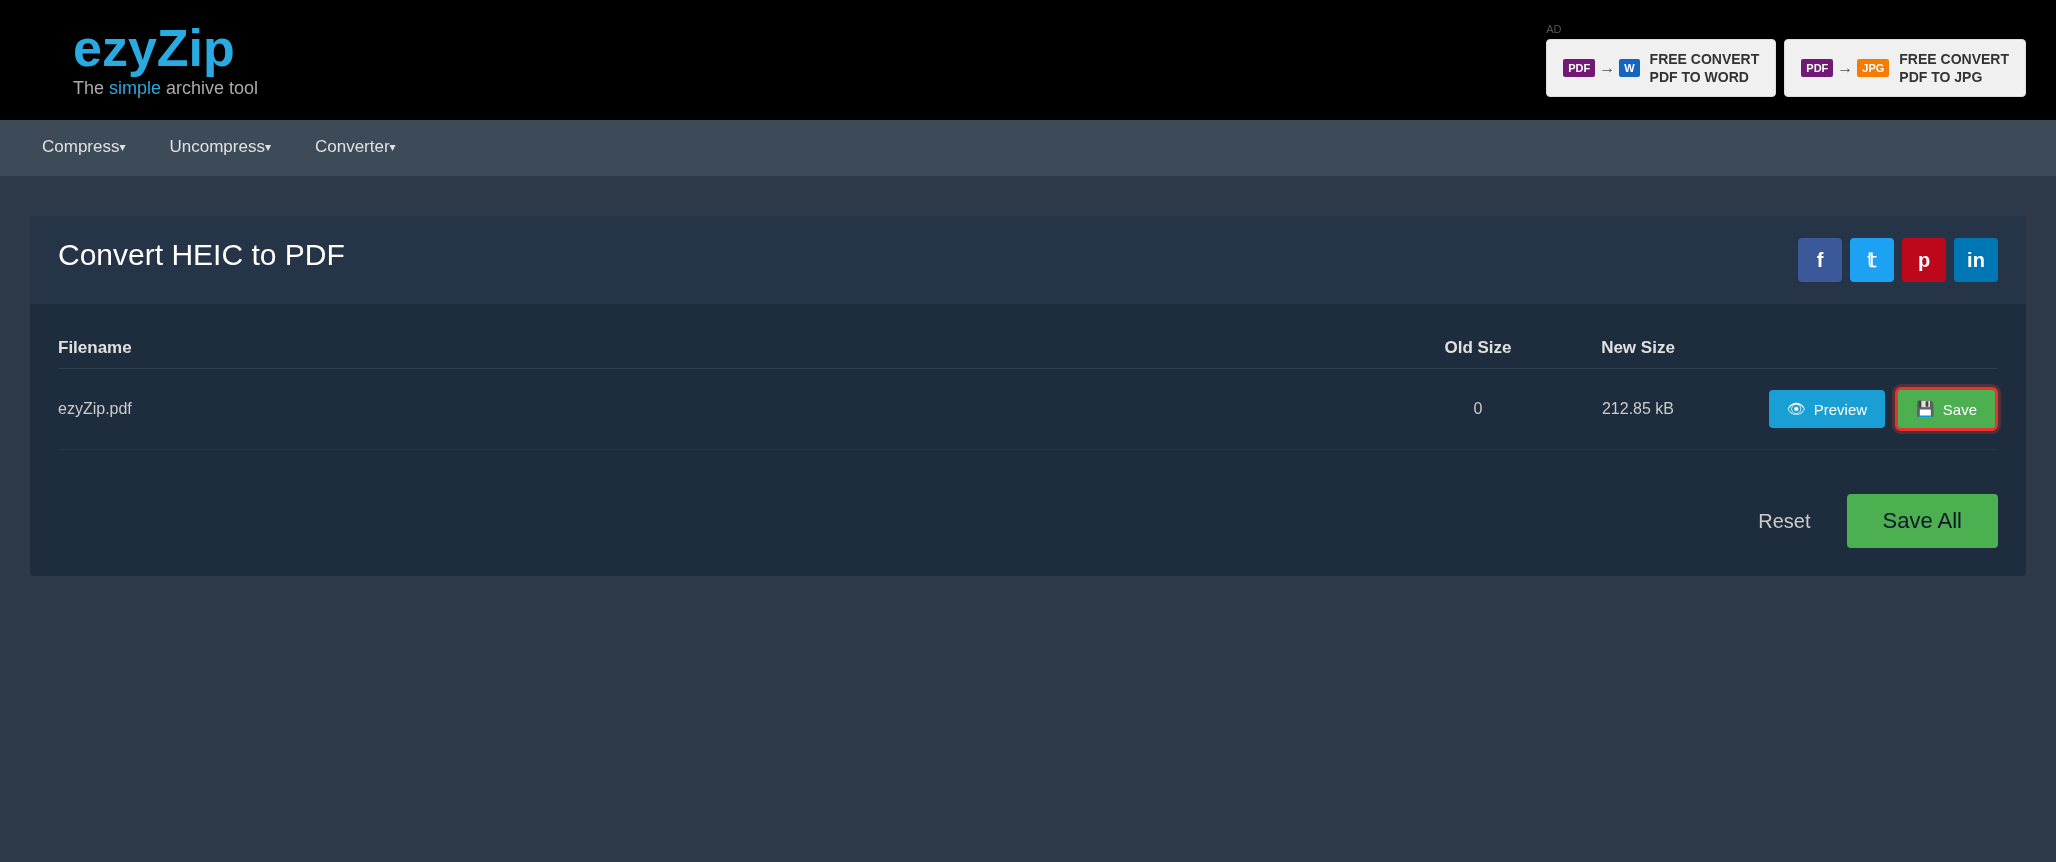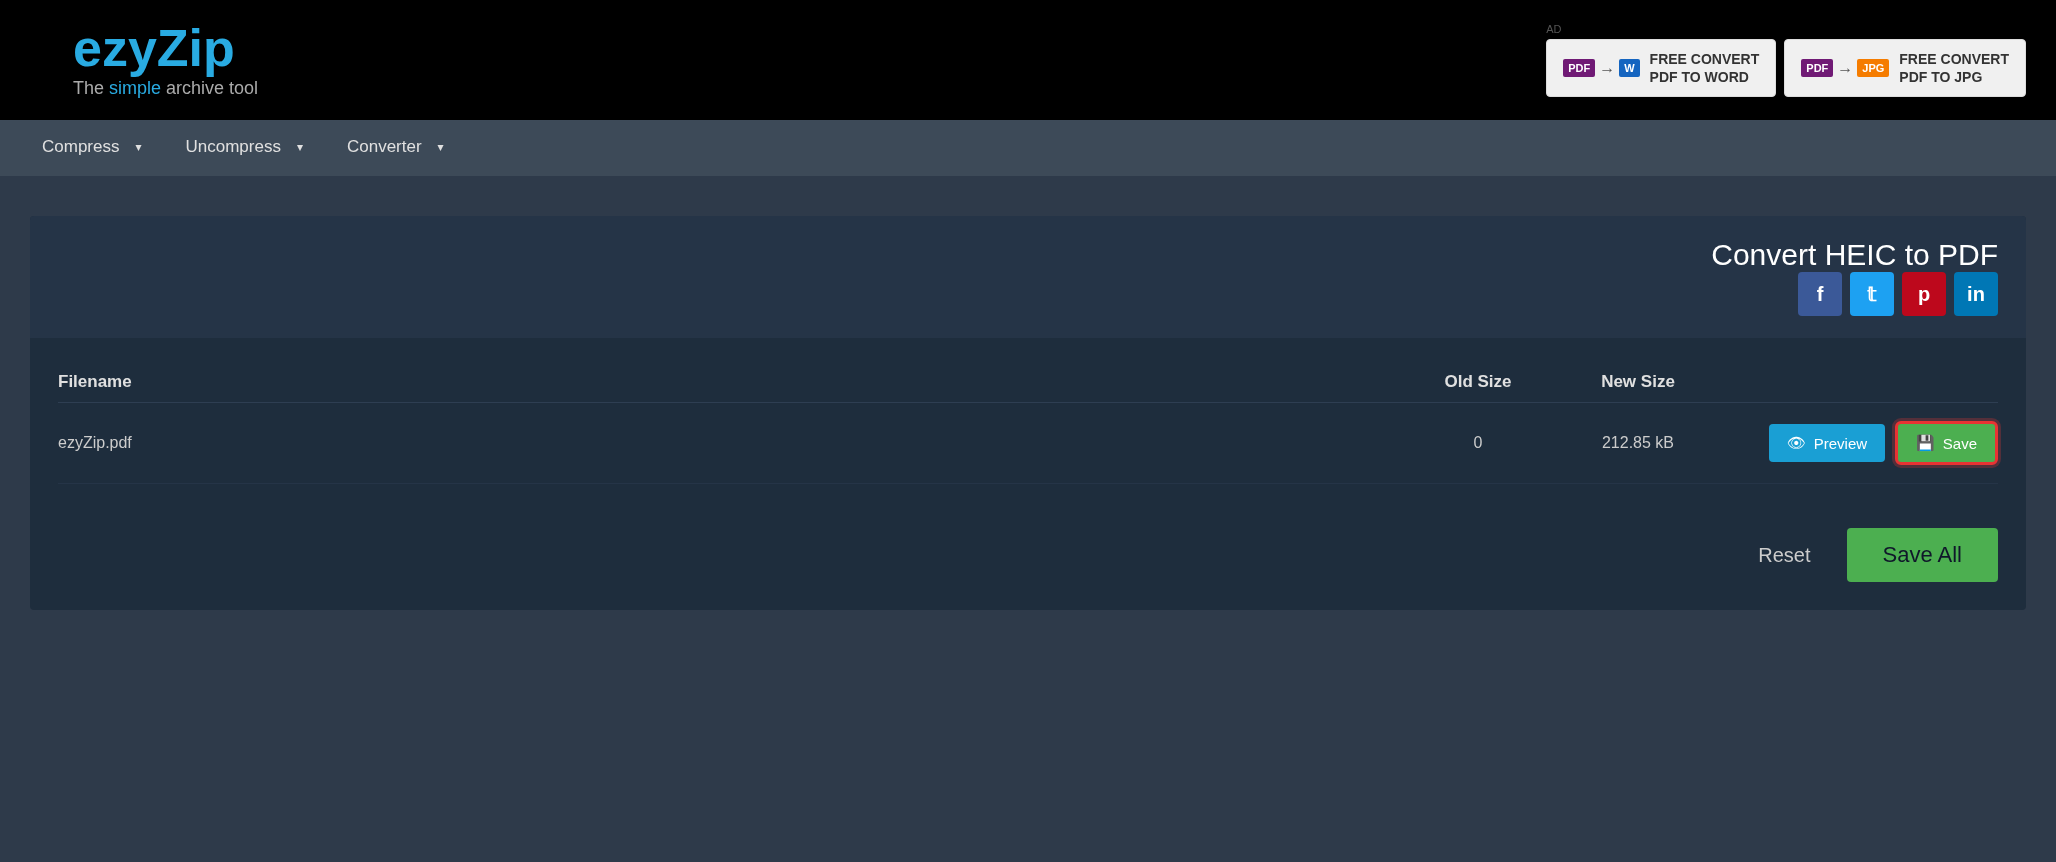--- a/index.html
+++ b/index.html
@@ -46,43 +46,42 @@
       height: 56px;
       gap: 0;
     }
     .nav-item {
       color: #e0e0e0;
       font-size: 17px;
       padding: 16px 22px;
       cursor: pointer;
       display: flex;
       align-items: center;
-      gap: 16px;
+      gap: 0;
       border-bottom: 3px solid transparent;
     }
     .nav-arrow { font-size: 12px; }
 
     
     .main {
       padding: 40px 30px 40px 30px;
     }
 
     .card {
       background: #1e2d3d;
       border-radius: 4px;
       overflow: hidden;
     }
 
     .card-header {
       background: #253447;
       padding: 22px 28px;
       display: flex;
       justify-content: space-between;
-      align-items: flex-end;
-      flex-direction: column;
+      align-items: flex-start;
     }
     .card-title {
       font-size: 30px;
       color: #fff;
       font-weight: 400;
     }
     .social-buttons { display: flex; gap: 8px; }
     .social-btn {
       width: 44px;
       height: 44px;

